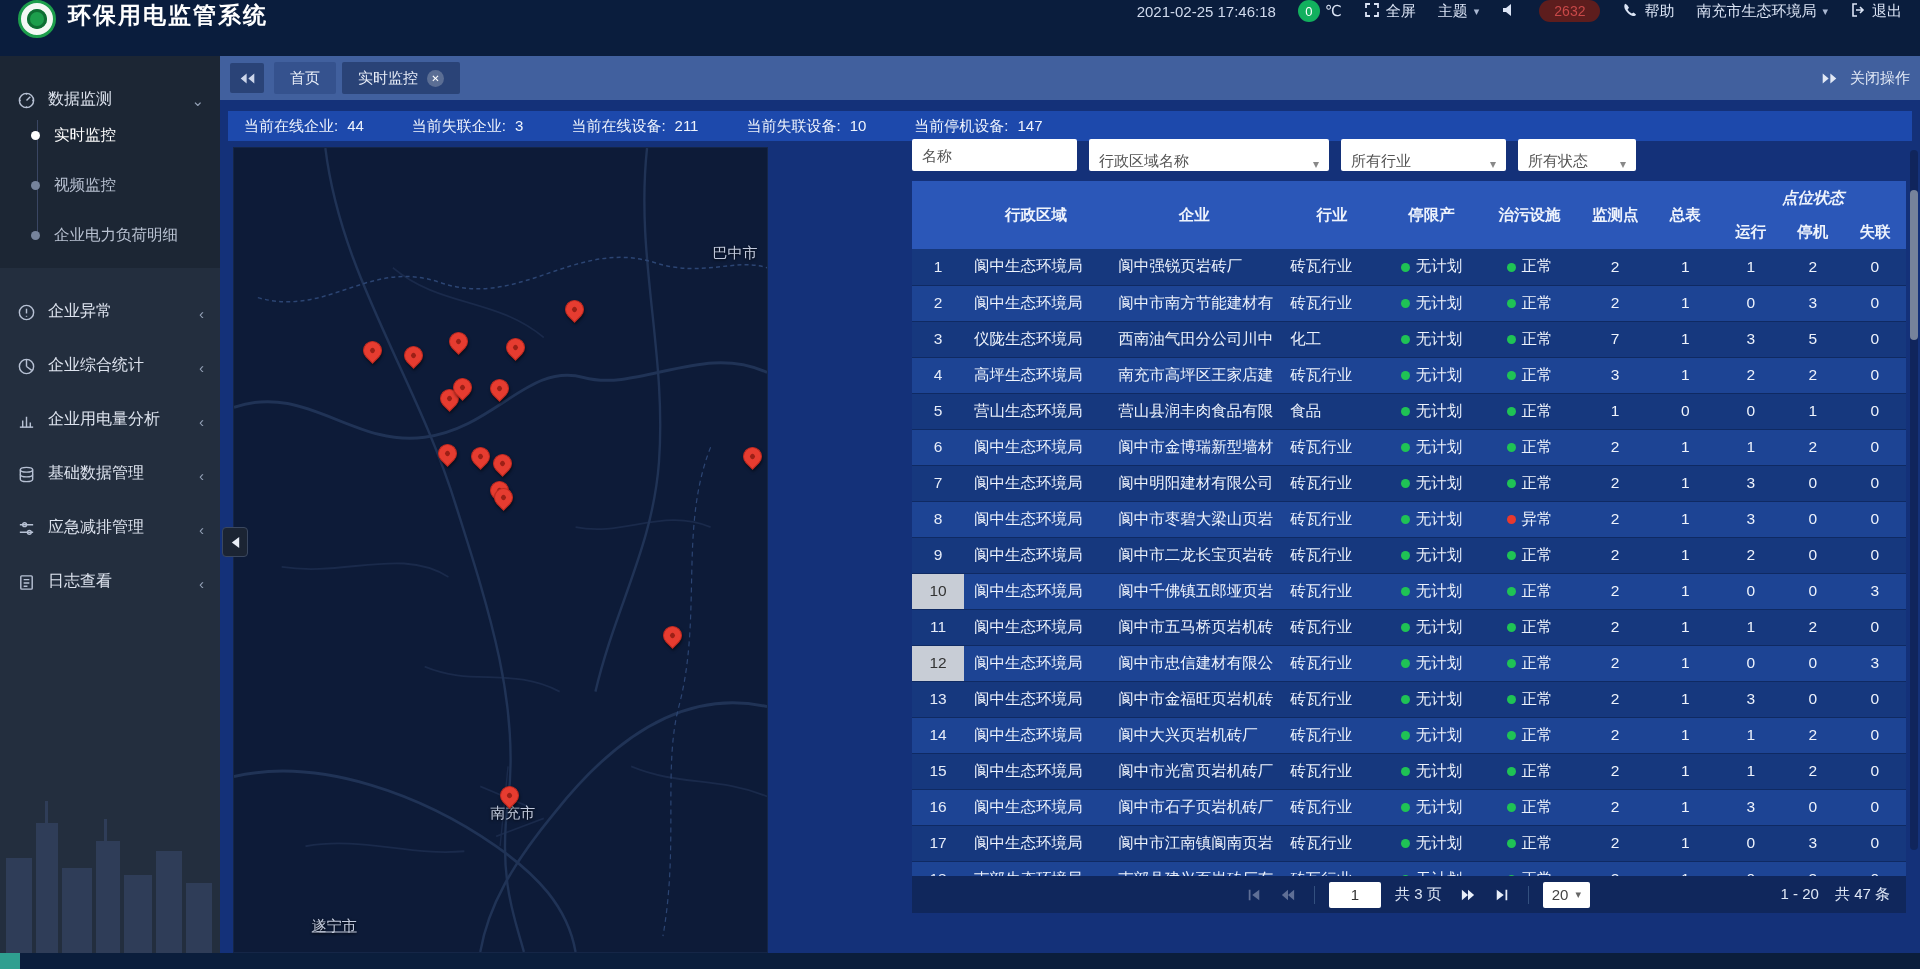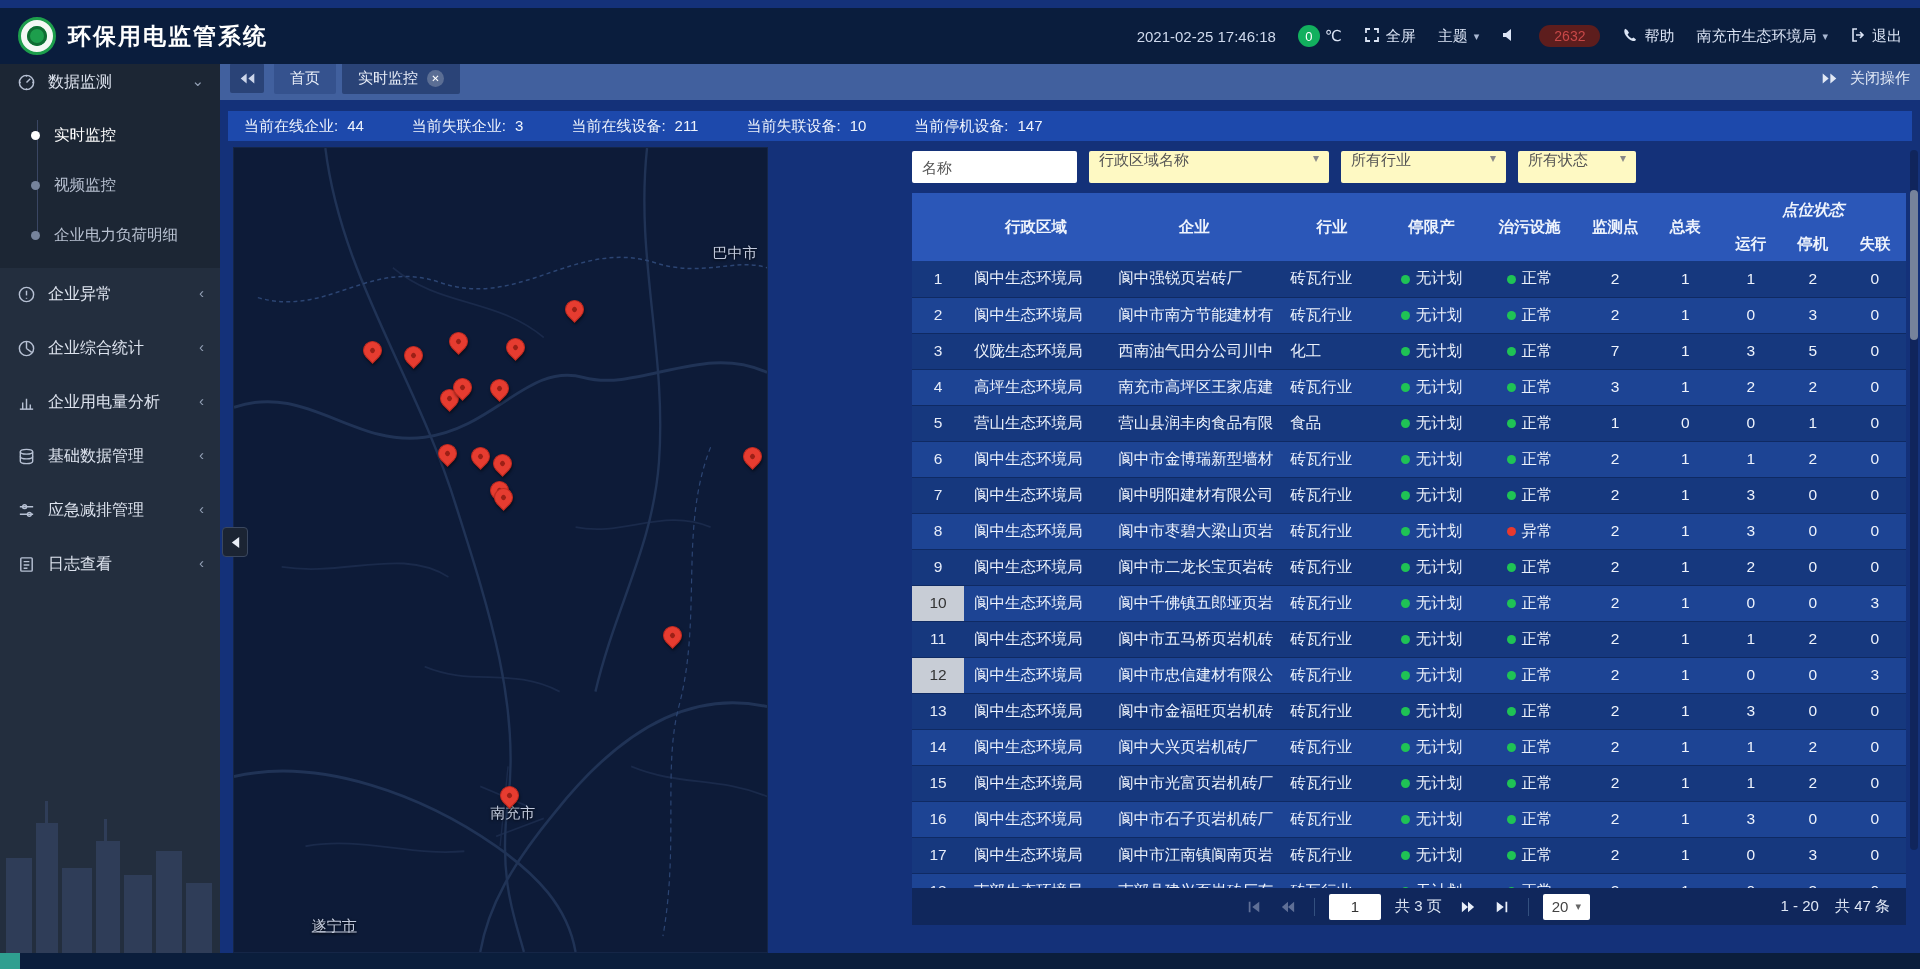--- a/index.html
+++ b/index.html
@@ -1,35 +1,35 @@
 <!DOCTYPE html>
 <html><head>
 <meta charset="utf-8">
 <style>
   *{box-sizing:border-box;margin:0;padding:0}
   body{margin:0;background:#0b1e3c;font-family:"Liberation Sans","DejaVu Sans",sans-serif;}
   #app{position:relative;width:1920px;height:969px;overflow:hidden;background:#143179;}
 
   
-  #topbar{position:absolute;top:8px;left:0;width:100%;height:56px;background:#0a1d3d;display:flex;align-items:center;padding:0 18px;z-index:30;}
+  #topbar{position:absolute;top:0;left:0;width:100%;height:56px;background:#0a1d3d;display:flex;align-items:flex-start;padding:0 18px;z-index:30;}
   .logo{width:38px;height:38px;border-radius:50%;background:#f4f8f4;border:3px solid #1d9e4c;margin-right:12px;position:relative;flex:none}
   .logo::after{content:'';position:absolute;left:6px;top:6px;width:20px;height:20px;border-radius:50%;background:#1d9e4c;box-shadow:inset 0 0 0 3px #0f6d33}
   .app-title{font-size:23px;font-weight:bold;color:#fff;letter-spacing:2px}
   .header-right{margin-left:auto;display:flex;align-items:center;gap:22px;color:#dbe4f5;font-size:15px}
   .hbtn{display:flex;align-items:center;gap:6px;cursor:pointer;color:#dbe4f5}
   .hbtn svg{width:16px;height:16px}
   .caret{font-size:11px;color:#aab8d2}
   .datetime{color:#cfd9ec}
   .temp{display:flex;align-items:center;gap:5px}
   .temp-circle{width:22px;height:22px;border-radius:50%;background:#12b05e;color:#fff;font-size:13px;display:flex;align-items:center;justify-content:center}
   .alert-badge{background:#5d1d1d;color:#c84848;padding:3px 15px;border-radius:13px;font-size:14px;cursor:pointer}
 
   
   #sidebar{position:absolute;top:56px;left:0;width:220px;bottom:16px;background:#232e3e;z-index:20;overflow:hidden}
-  .menu-section{height:54px;display:flex;align-items:flex-start;padding:16px 16px;color:#dde3ee;font-size:16px;cursor:pointer}
+  .menu-section{height:54px;display:flex;align-items:flex-end;padding:0 16px;color:#dde3ee;font-size:16px;cursor:pointer}
   .menu-section.expanded{background:#1c2634}
   .menu-icon{width:20px;height:20px;margin-right:12px;display:inline-flex;align-items:center;justify-content:center;color:#b7c1d4}
   .menu-icon svg{width:19px;height:19px;stroke:#b7c1d4;fill:none;stroke-width:1.5}
   .menu-label{flex:1}
   .menu-chevron{color:#93a0b5;font-size:15px}
   .submenu{background:#1c2634;position:relative;padding:0 0 8px}
   .submenu::before{content:'';position:absolute;left:37px;top:10px;bottom:32px;width:1px;background:#3a4663}
   .submenu-item{height:50px;display:flex;align-items:center;padding-left:31px;color:#b9c2d2;font-size:15.5px;cursor:pointer;position:relative}
   .submenu-dot{width:9px;height:9px;border-radius:50%;background:#76839b;margin-right:14px;z-index:1;flex:none}
   .submenu-item.active{color:#fff}
@@ -55,25 +55,25 @@
   #map-panel{position:absolute;left:13px;top:91px;width:535px;height:806px;background:#0d1b38;overflow:hidden;border:1px solid #152647}
   #map-roads{position:absolute;inset:0;width:100%;height:100%}
   .city-label{position:absolute;transform:translate(-50%,-50%);color:#c3cbdd;font-size:15px;text-shadow:0 1px 3px rgba(0,0,0,.85);white-space:nowrap;z-index:4}
   .pin-wrap{position:absolute;width:0;height:0;z-index:5;cursor:pointer}
   .pin{position:absolute;left:-10px;top:-22px;width:19px;height:19px;background:#e63c30;border:1px solid #c02a20;border-radius:50% 50% 50% 0;transform:rotate(-45deg);box-shadow:-1px 2px 3px rgba(0,0,0,.5)}
   .pin::after{content:'';position:absolute;left:6px;top:6px;width:5px;height:5px;border-radius:50%;background:#9c2016}
   #collapse-handle{position:absolute;left:2px;top:471px;width:26px;height:30px;background:#1b2433;border:1px solid #3a475f;border-radius:4px;display:flex;align-items:center;justify-content:center;color:#e8edf6;cursor:pointer;z-index:8}
   #collapse-handle svg{width:9px;height:11px;fill:#e8edf6}
 
   
-  #right-panel{position:absolute;left:692px;top:95px;width:994px;height:774px;display:flex;flex-direction:column}
+  #right-panel{position:absolute;left:692px;top:83px;width:994px;height:774px;display:flex;flex-direction:column}
   #filters{display:flex;gap:12px;height:32px;margin-bottom:10px;flex:none}
   .f-input{width:165px;height:32px;background:#fff;border:none;border-radius:2px;padding:0 10px;font-size:15px;color:#333}
   .f-input::placeholder{color:#555}
-  .f-select{height:32px;background:#fef9c3;border-radius:2px;display:flex;align-items:flex-start;justify-content:space-between;padding:0 10px;font-size:15px;color:#555;cursor:pointer}
+  .f-select{height:32px;background:#ffffff;border-radius:2px;display:flex;align-items:flex-end;justify-content:space-between;padding:0 10px;font-size:15px;color:#555;cursor:pointer}
   .f-select .caret{color:#888;font-size:12px}
   .w-region{width:240px}.w-industry{width:165px}.w-status{width:118px}
 
   #table-wrap{flex:1;overflow:hidden;background:#16387e}
   table{width:100%;border-collapse:collapse;table-layout:fixed;font-size:15.5px;color:#eef3fc}
   thead th{background:#2b57b8;font-weight:bold;height:34px;padding:0 4px;white-space:nowrap;overflow:hidden}
   th.th-group{font-style:italic}
   tbody tr{border-bottom:1px solid #0f2a63;cursor:pointer}
   tbody tr:nth-child(odd){background:#16387e}
   tbody tr:nth-child(even){background:#1d4494}

